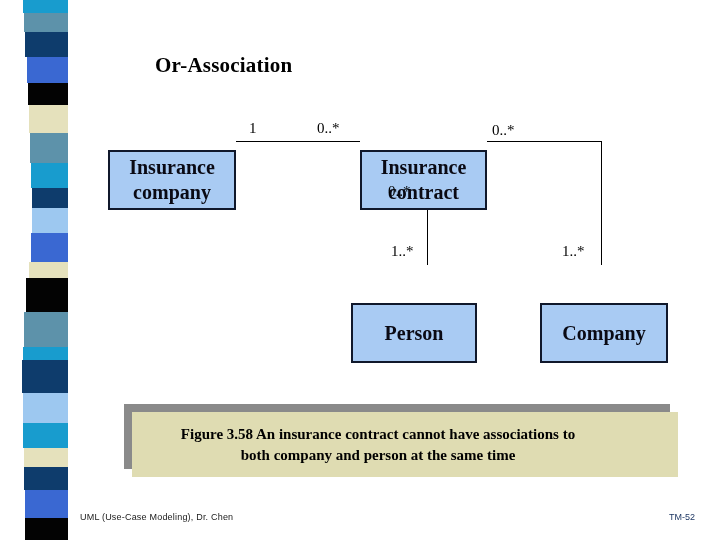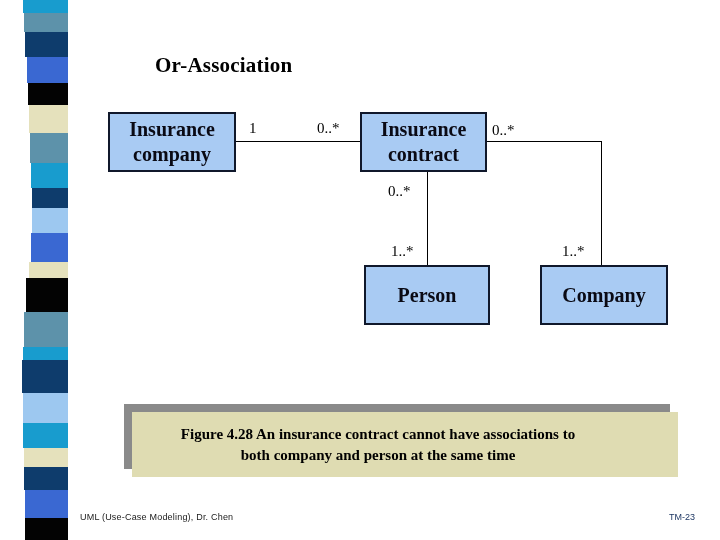--- a/index.html
+++ b/index.html
@@ -21,25 +21,25 @@
     font:bold 21px "Liberation Serif",serif;color:#000;letter-spacing:.2px;
   }
 
   
   .uml-box{
     position:absolute;display:flex;align-items:center;justify-content:center;
     background:var(--box-fill,#A9CBF3);
     border:2px solid var(--box-border,#10182B);
     box-sizing:border-box;text-align:center;
     font:bold 20px "Liberation Serif",serif;line-height:25px;
-    color:var(--box-text,#0A0A14);white-space:pre-line;
+    color:var(--box-text,#0A0A14);white-space:pre-line;margin-top:38px;
   }
   #box-insurance-company{left:108px;top:112px;width:128px;height:60px;}
   #box-insurance-contract{left:360px;top:112px;width:127px;height:60px;}
-  #box-person{left:364px;top:265px;width:126px;height:60px;}
+  #box-person{left:351px;top:265px;width:126px;height:60px;}
   #box-company{left:540px;top:265px;width:128px;height:60px;}
 
   
   .edge{position:absolute;background:var(--line,#000);}
   #edge-company-contract{left:236px;top:141px;width:124px;height:1px;}
   #edge-contract-right{left:487px;top:141px;width:115px;height:1px;}
   #edge-company-vert{left:601px;top:141px;width:1px;height:124px;}
   #edge-person-vert{left:427px;top:172px;width:1px;height:93px;}
 
   
@@ -127,20 +127,20 @@
   </div>
 
   <span class="mult" id="m-one">1</span>
   <span class="mult" id="m-contract">0..*</span>
   <span class="mult" id="m-company-line">0..*</span>
   <span class="mult" id="m-person-line">0..*</span>
   <span class="mult" id="m-person-end">1..*</span>
   <span class="mult" id="m-company-end">1..*</span>
 
   <div id="caption-box">
-    <div id="caption-text">Figure 4.28 An insurance contract cannot have associations to
+    <div id="caption-text">Figure 3.58 An insurance contract cannot have associations to
 both company and person at the same time</div>
   </div>
 
   <div id="footer-left">UML (Use-Case Modeling), Dr. Chen</div>
-  <div id="footer-right">TM-23</div>
+  <div id="footer-right">TM-52</div>
 
 </div>
 
 </body></html>

